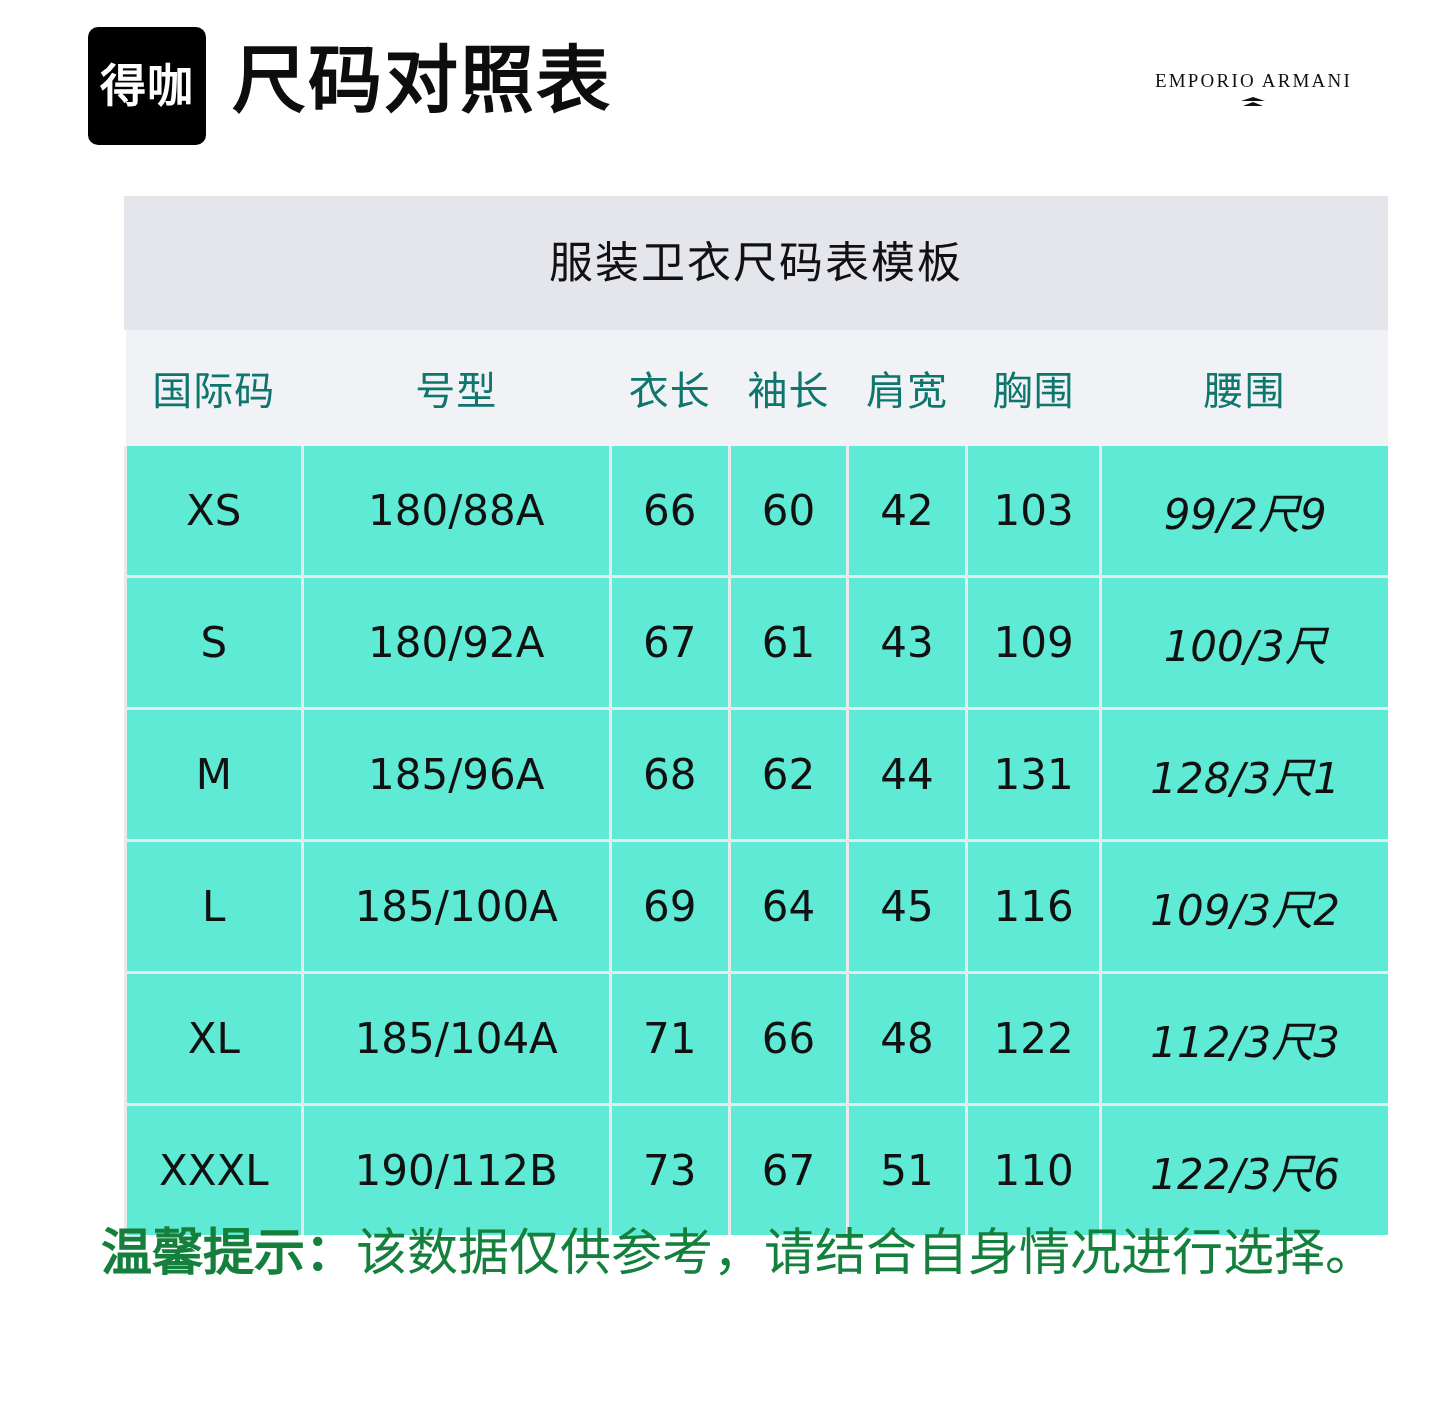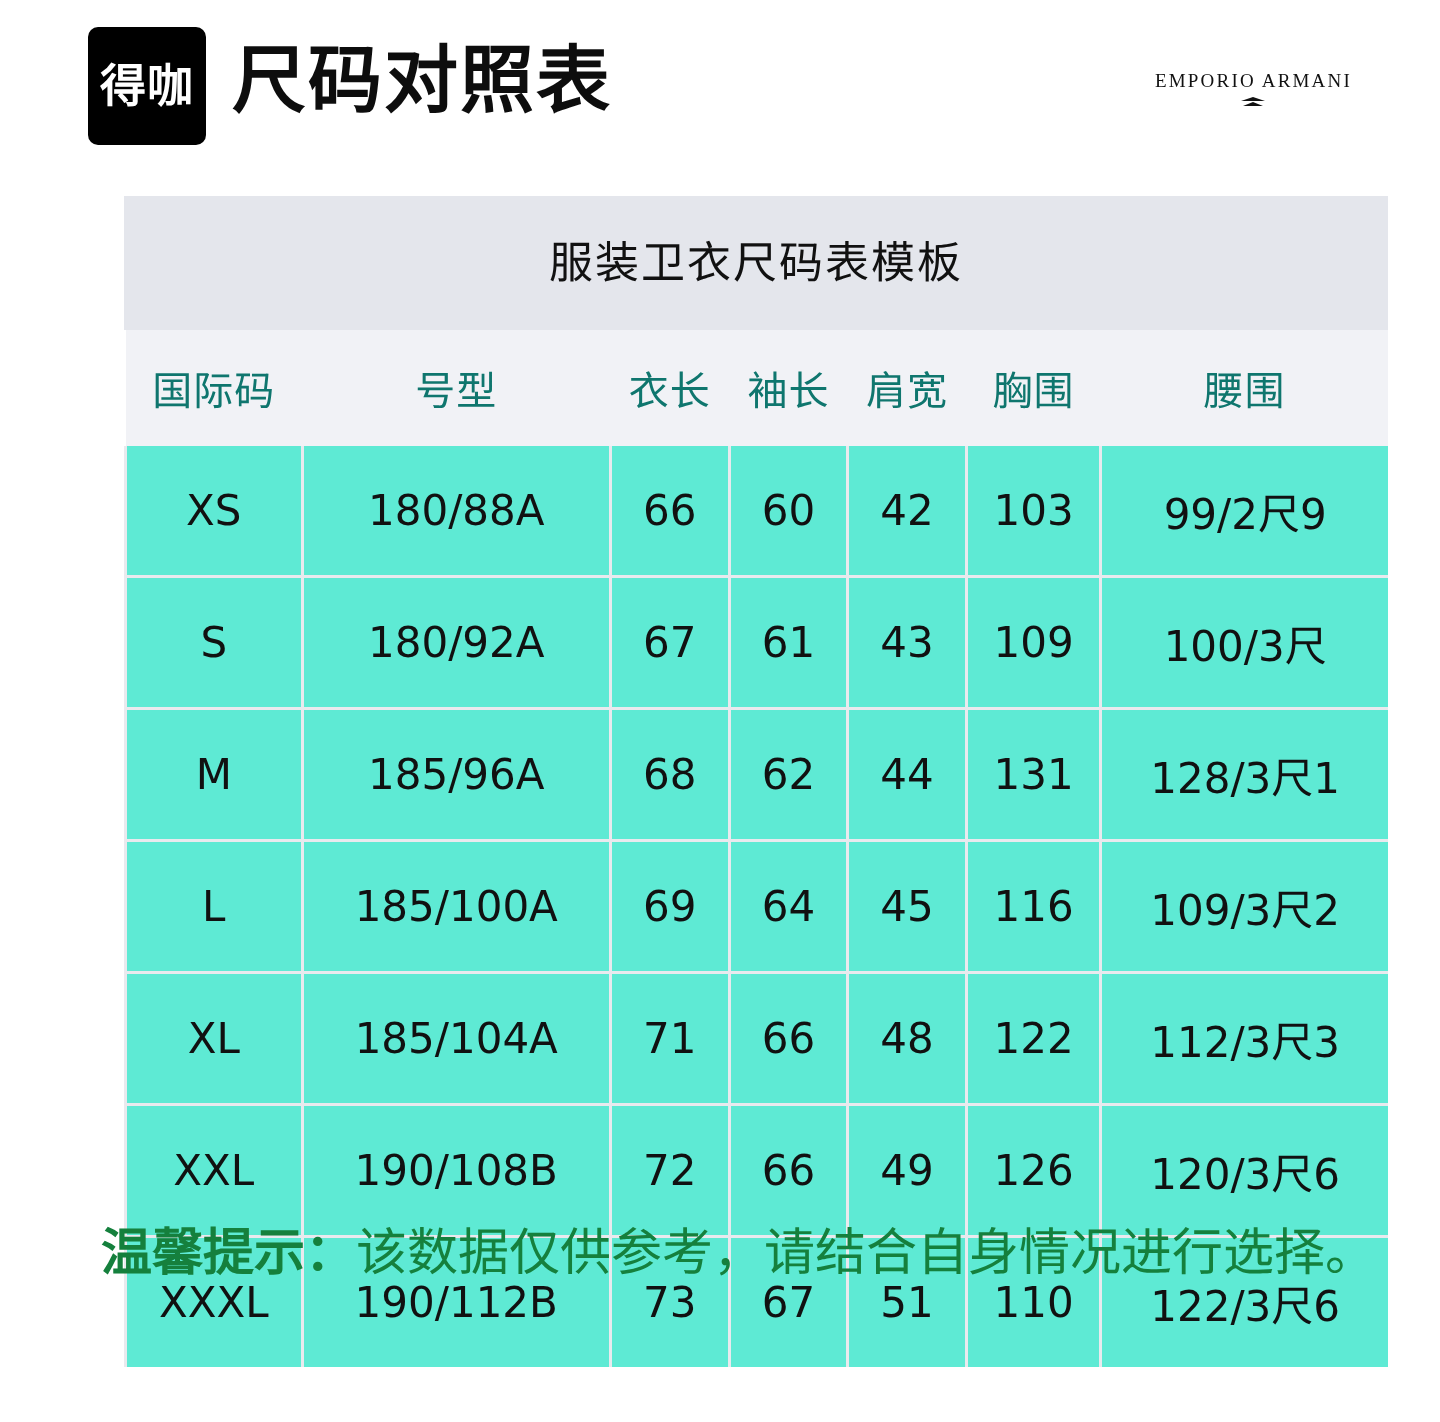--- a/index.html
+++ b/index.html
@@ -125,20 +125,21 @@
     text-align: center;
     background: #5eead4;
     border-bottom: 3px solid #e9eaee;
     border-right: 3px solid #e9eaee;
     padding: 12px 6px;
     white-space: nowrap;
     font-family: "DejaVu Sans", "Liberation Sans", sans-serif;
   }
   table.size-table tbody td:last-child {
     border-right: 0;
+    font-style: italic;
   }
   table.size-table tbody tr:last-child td {
     border-bottom: 0;
   }
   table.size-table tbody td.col-0 {
     border-left: 3px solid #e9eaee;
   }
 
   
   .note {
@@ -235,29 +236,20 @@
           <tr>
             <td class="col-0">XL</td>
             <td class="col-1">185/104A</td>
             <td class="col-2">71</td>
             <td class="col-3">66</td>
             <td class="col-4">48</td>
             <td class="col-5">122</td>
             <td class="col-6">112/3尺3</td>
           </tr>
           <tr>
-            <td class="col-0">XXL</td>
-            <td class="col-1">190/108B</td>
-            <td class="col-2">72</td>
-            <td class="col-3">66</td>
-            <td class="col-4">49</td>
-            <td class="col-5">126</td>
-            <td class="col-6">120/3尺6</td>
-          </tr>
-          <tr>
             <td class="col-0">XXXL</td>
             <td class="col-1">190/112B</td>
             <td class="col-2">73</td>
             <td class="col-3">67</td>
             <td class="col-4">51</td>
             <td class="col-5">110</td>
             <td class="col-6">122/3尺6</td>
           </tr>
         </tbody>
     </table>

